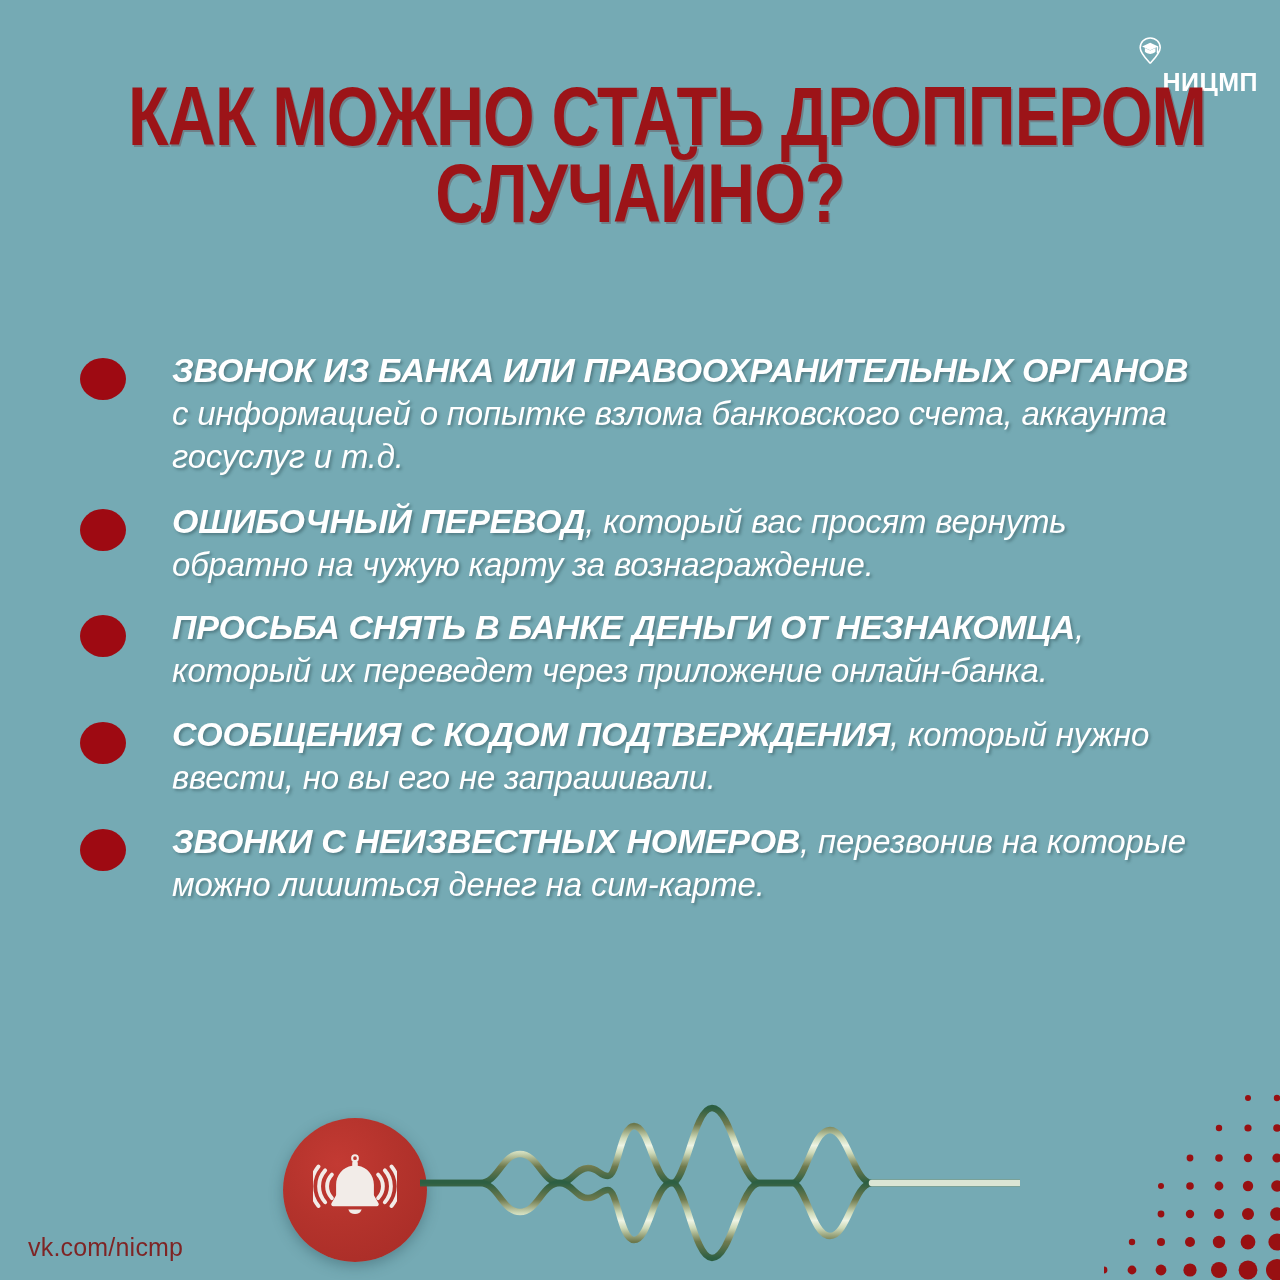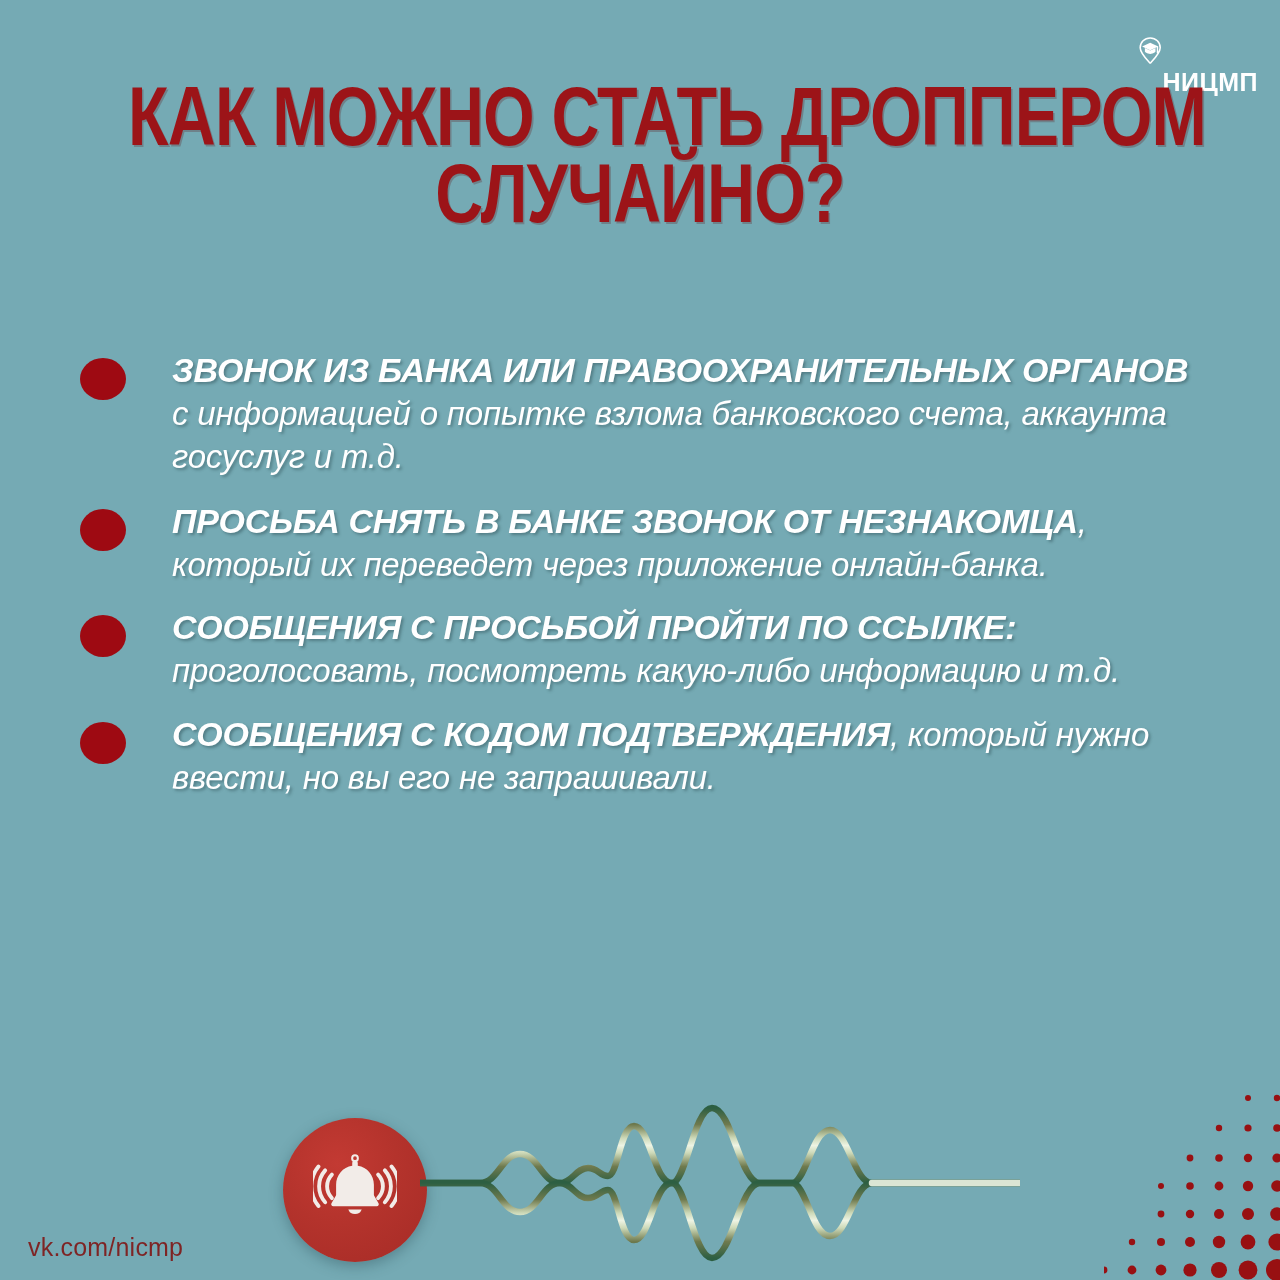--- a/index.html
+++ b/index.html
@@ -136,36 +136,40 @@
   <span class="ln ln2">СЛУЧАЙНО?</span>
 </h1>
 
 <div id="list">
 
   <div class="item" id="item-0">
     <span class="dot"></span>
     <p class="body"><span class="hl">ЗВОНОК ИЗ БАНКА ИЛИ ПРАВООХРАНИТЕЛЬНЫХ ОРГАНОВ</span><span> с информацией о попытке взлома банковского счета, аккаунта госуслуг и т.д.</span></p>
   </div>
 
+  <div class="item" id="item-1">
+    <span class="dot"></span>
+    <p class="body"><span class="hl">ОШИБОЧНЫЙ ПЕРЕВОД</span><span>, который вас просят вернуть обратно на чужую карту за вознаграждение.</span></p>
+  </div>
 
   <div class="item" id="item-2">
     <span class="dot"></span>
-    <p class="body"><span class="hl">ПРОСЬБА СНЯТЬ В БАНКЕ ЗВОНОК ОТ НЕЗНАКОМЦА</span><span>, который их переведет через приложение онлайн-банка.</span></p>
-  </div>
-
-  <div class="item" id="item-3">
-    <span class="dot"></span>
-    <p class="body"><span class="hl">СООБЩЕНИЯ С ПРОСЬБОЙ ПРОЙТИ ПО ССЫЛКЕ:</span><span> проголосовать, посмотреть какую-либо информацию и т.д.</span></p>
-  </div>
+    <p class="body"><span class="hl">ПРОСЬБА СНЯТЬ В БАНКЕ ДЕНЬГИ ОТ НЕЗНАКОМЦА</span><span>, который их переведет через приложение онлайн-банка.</span></p>
+  </div>
+
 
   <div class="item" id="item-4">
     <span class="dot"></span>
     <p class="body"><span class="hl">СООБЩЕНИЯ С КОДОМ ПОДТВЕРЖДЕНИЯ</span><span>, который нужно ввести, но вы его не запрашивали.</span></p>
   </div>
 
+  <div class="item" id="item-5">
+    <span class="dot"></span>
+    <p class="body"><span class="hl">ЗВОНКИ С НЕИЗВЕСТНЫХ НОМЕРОВ</span><span>, перезвонив на которые можно лишиться денег на сим-карте.</span></p>
+  </div>
 
 </div>
 
 <div id="bell">
   <span>
     <svg viewBox="0 0 100 100" xmlns="http://www.w3.org/2000/svg" fill="#f2ece8">
       <path d="M50 17 c-1.8 0-3.3 1.5-3.3 3.3 v3.1 C35.5 25 27.5 34.6 27.5 46.2 v12.5 l-5.5 9.4 a2.4 2.4 0 0 0 2.1 3.6 h51.8 a2.4 2.4 0 0 0 2.1-3.6 l-5.5-9.4 v-12.5 C72.5 34.6 64.5 25 53.3 23.4 v-3.1 C53.3 18.5 51.8 17 50 17 Z"></path>
       <circle cx="50" cy="14.5" r="3.4" fill="none" stroke="#f2ece8" stroke-width="2.4"></circle>
       <path d="M42 75.5 a8.6 8.6 0 0 0 16 0 Z"></path>
       <g fill="none" stroke="#f2ece8" stroke-width="4.6" stroke-linecap="round">

